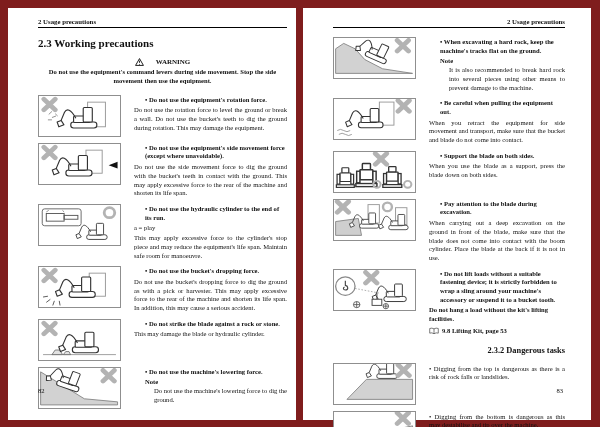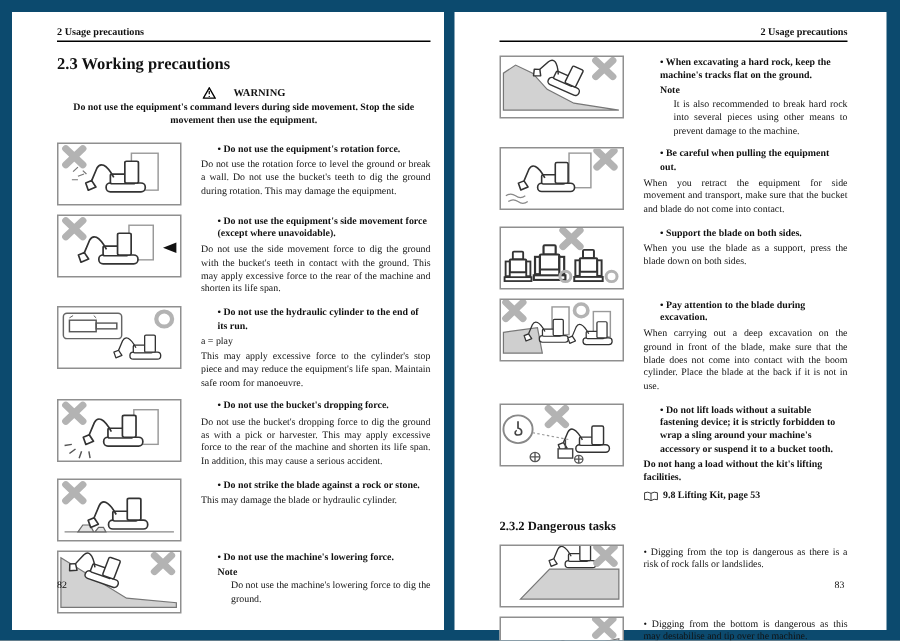--- a/index.html
+++ b/index.html
@@ -1,26 +1,26 @@
 <!DOCTYPE html>
 <html><head>
 <meta charset="utf-8">
 <style>
   html,body{margin:0;padding:0;background:#a8a8a8;}
-  .stage{position:relative;width:600px;height:427px;background:#0c4a6e;overflow:hidden;
+  .stage{position:relative;width:600px;height:427px;background:#7f1d1d;overflow:hidden;
          font-family:"Liberation Serif","DejaVu Serif",serif;color:#111;}
   .page{position:absolute;top:8px;width:288px;height:412px;background:#fff;box-sizing:border-box;}
   .page-left{left:8px;padding:10px 9px 0 30px;}
   .page-right{left:303px;padding:10px 26px 0 30px;}
   .running-header{font-size:6.8px;font-weight:bold;}
   .page-right .running-header{text-align:right;}
   .header-rule{border-top:1.6px solid #000;margin:2px 0 9px 0;}
   h1.sec{font-size:11px;font-weight:bold;margin:6px 0 9px 0;}
   h2.subsec{font-size:8.4px;font-weight:bold;margin:2px 0 8px 0;}
-  h2.subsec2{font-size:8.4px;font-weight:bold;margin:10px 0 8px 0;}
+  h2.subsec2{font-size:8.4px;font-weight:bold;margin:10px 0 8px 0;text-align:right;}
   .warn-head{display:flex;justify-content:center;align-items:center;gap:12px;
              font-size:7px;font-weight:bold;margin-bottom:2px;}
   .warn-tri{width:9px;height:8px;}
   .warn-text{font-size:6.6px;font-weight:bold;text-align:center;line-height:1.35;
              margin:0 4px 9px 4px;}
   .row{display:flex;gap:13px;margin-bottom:6px;}
   .fig{width:83px;height:42px;border:1px solid #8f8f8f;background:#fff;flex:none;box-sizing:border-box;}
   .fig svg{width:100%;height:100%;display:block;}
   .txt{flex:1;font-size:6.6px;line-height:1.32;}
   .head{font-weight:bold;margin:1px 0 2px 11px;}

